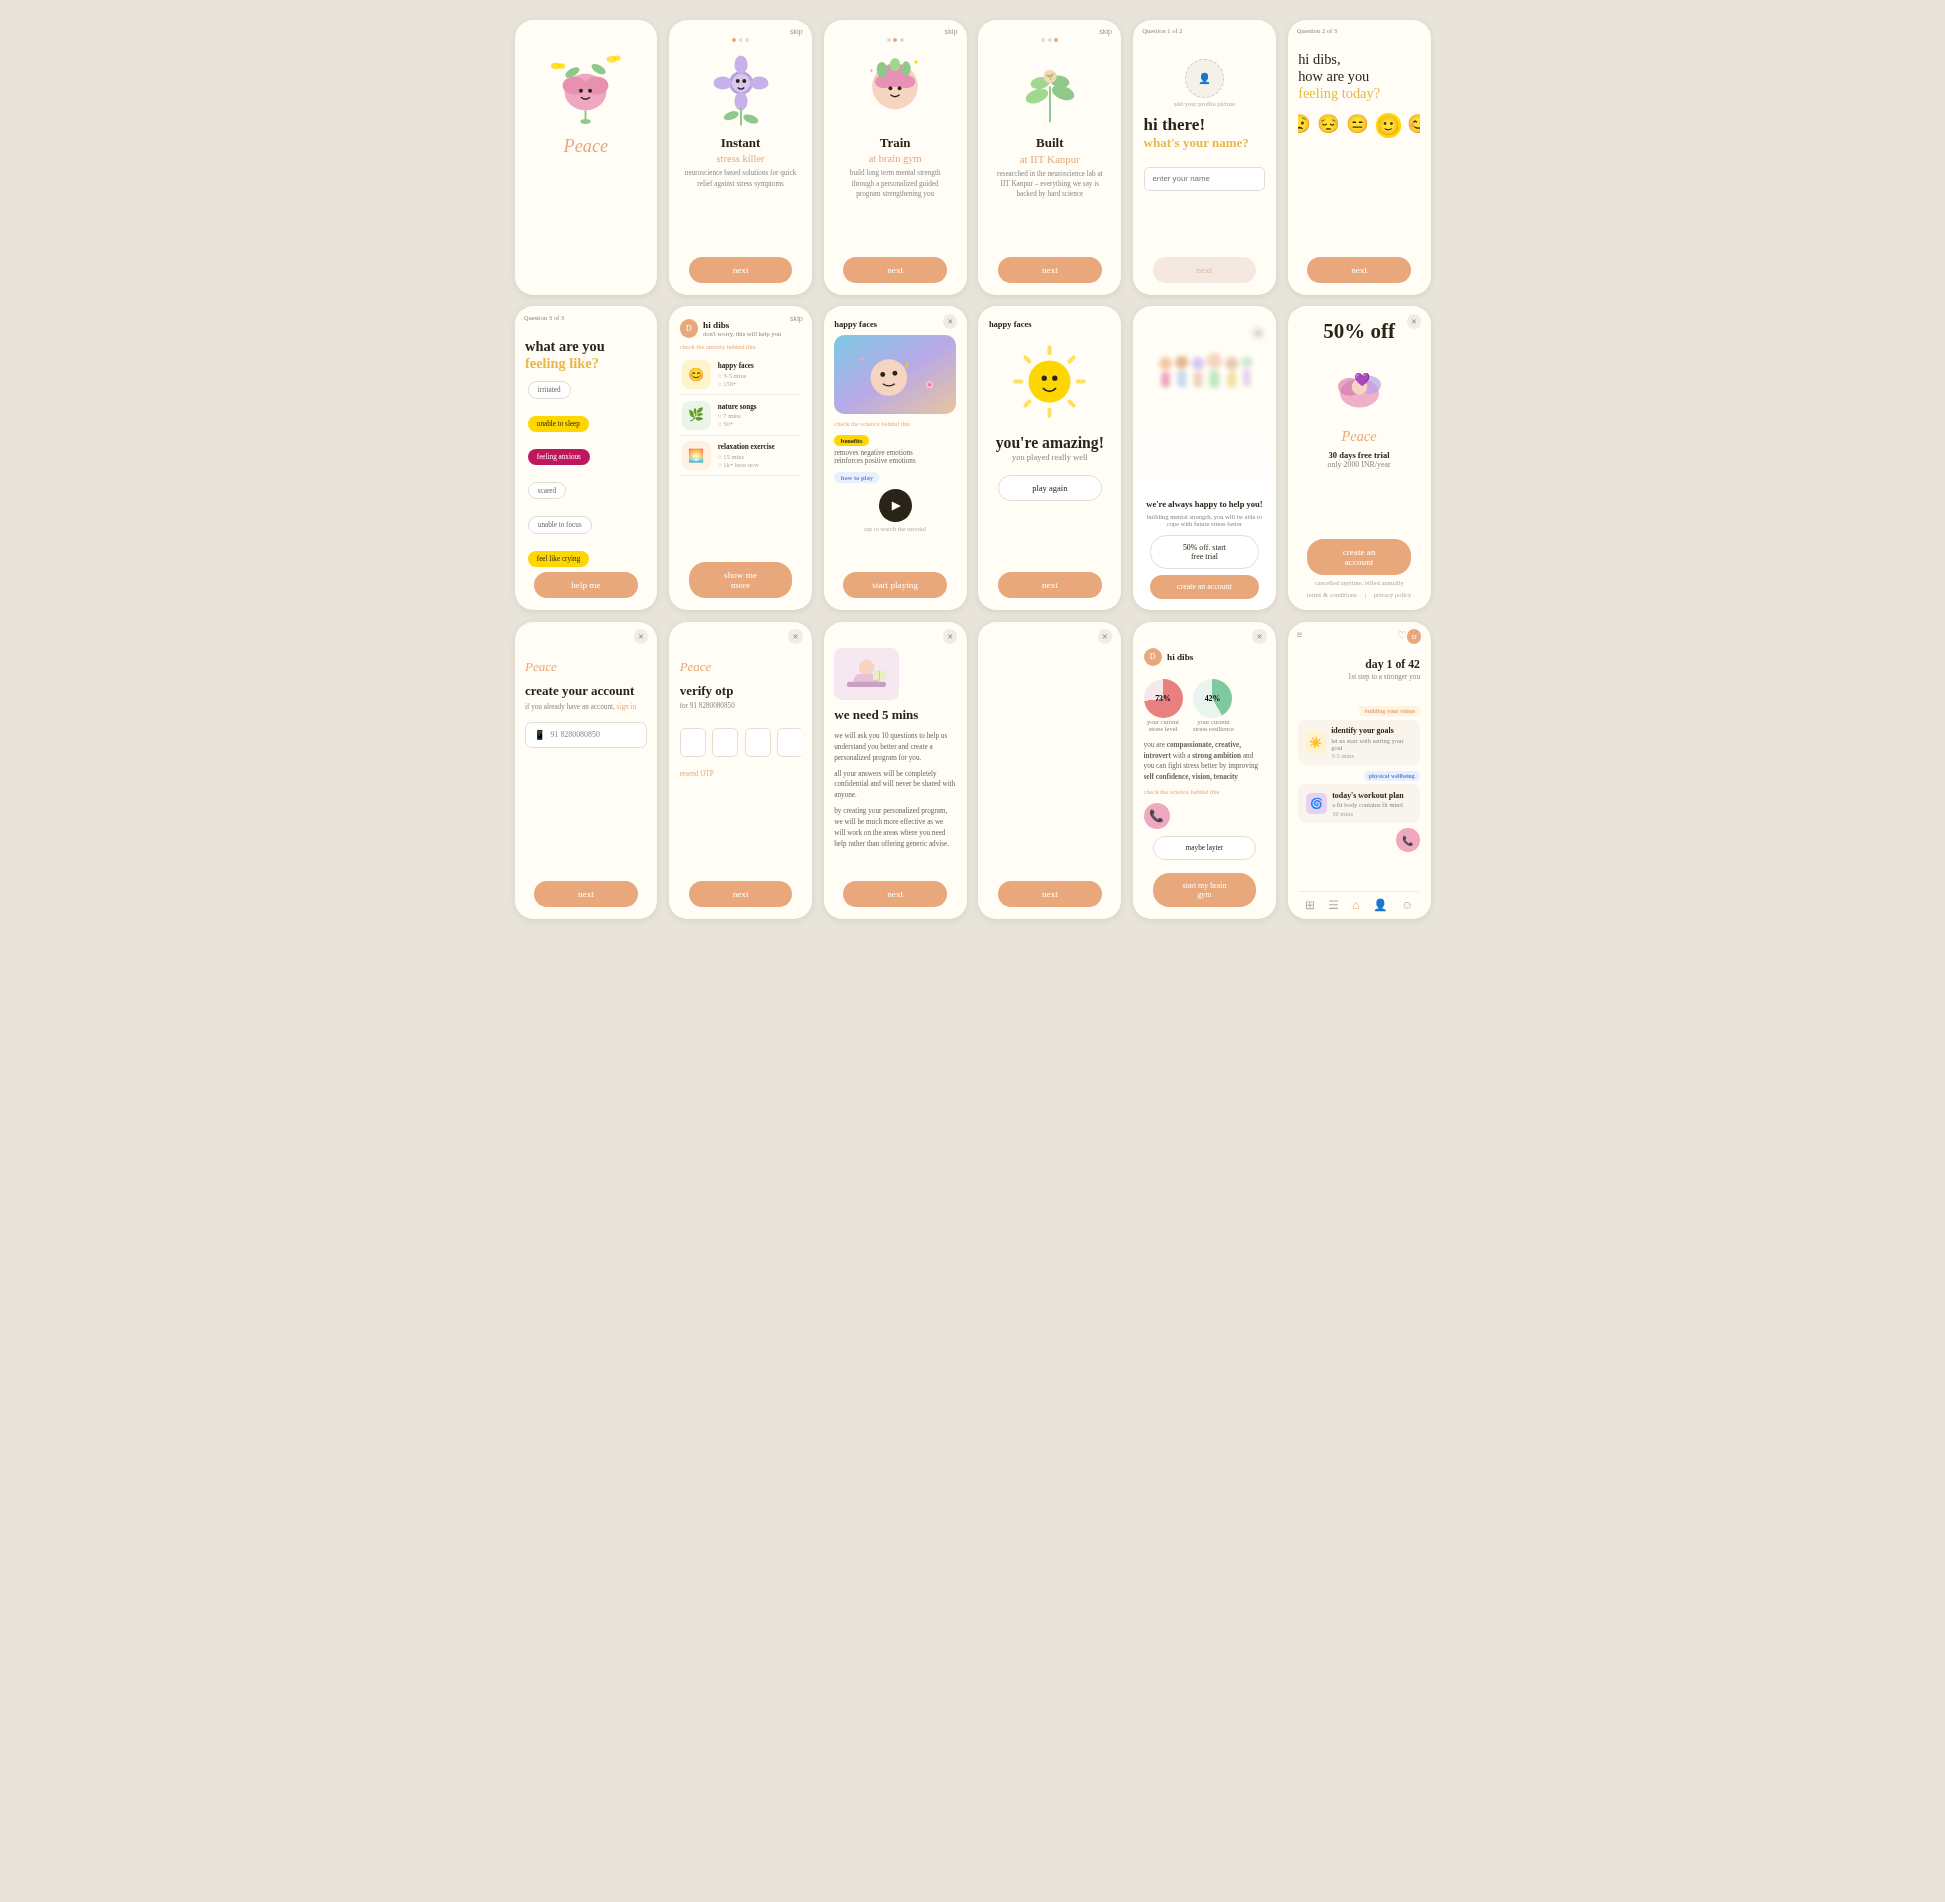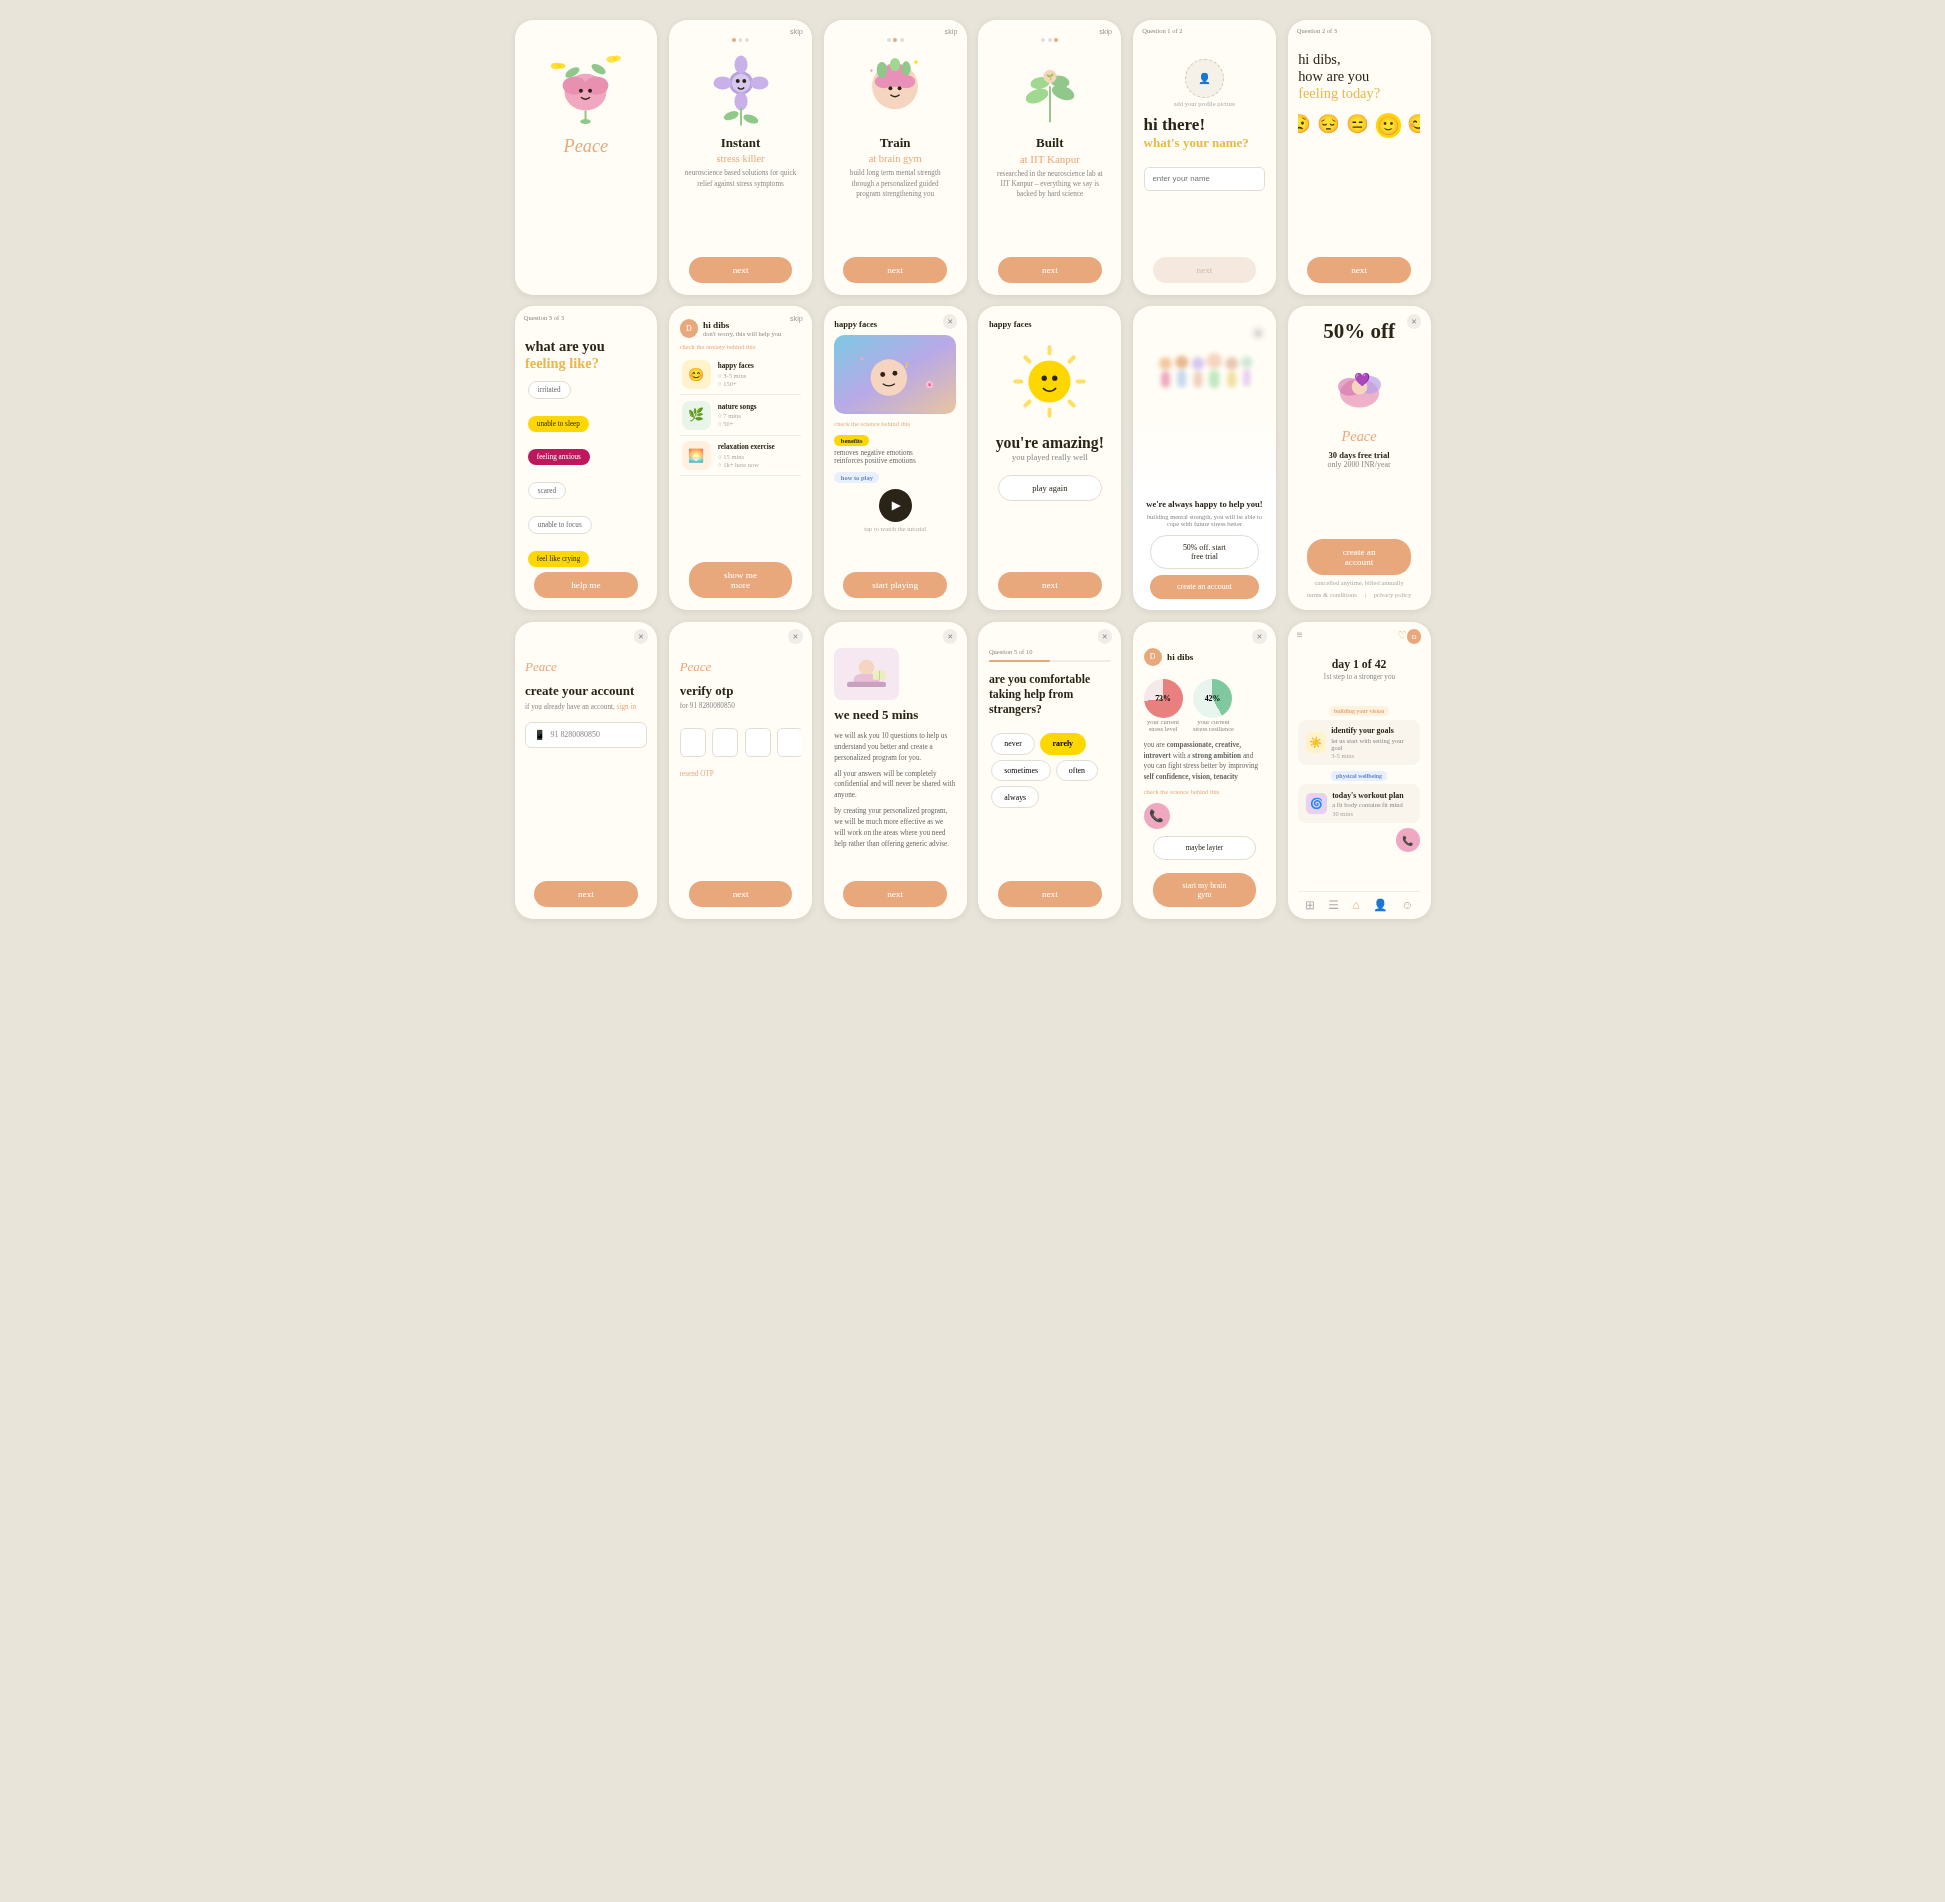--- a/index.html
+++ b/index.html
@@ -792,34 +792,20 @@
       <div style="font-size:13px;font-weight:800;color:#2a2418;margin-bottom:7.9px;line-height:1.2;">we need 5 mins</div>
       <div style="font-size:7.2px;color:#666;line-height:1.5;margin-bottom:5.2px;">we will ask you 10 questions to help us understand you better and create a personalized program for you.</div>
       <div style="font-size:7.2px;color:#666;line-height:1.5;margin-bottom:5.2px;">all your answers will be completely confidential and will never be shared with anyone.</div>
       <div style="font-size:7.2px;color:#666;line-height:1.5;">by creating your personalized program, we will be much more effective as we will work on the areas where you need help rather than offering generic advise.</div>
     </div>
     <button class="btn-primary">next</button>
   </div>
 
   <div class="phone">
     <div class="icon-btn">✕</div>
-    <div class="phone-content" style="align-items:flex-start;padding-top:13px;">
-      <div class="question-label" style="position:relative;top:0;left:0;margin-bottom:5.2px;">Question 5 of 10</div>
-      <div class="progress-bar">
-        <div class="progress-fill" style="width:50%;"></div>
-      </div>
-      <div style="font-size:11.8px;font-weight:800;color:#2a2418;margin-bottom:10.5px;line-height:1.3;">are you comfortable taking help from strangers?</div>
-      <div class="answer-options-wrap">
-        <span class="answer-option">never</span>
-        <span class="answer-option selected">rarely</span>
-        <span class="answer-option">sometimes</span>
-        <span class="answer-option">often</span>
-        <span class="answer-option">always</span>
-      </div>
-    </div>
     <button class="btn-primary">next</button>
   </div>
 
   <div class="phone">
     <div class="icon-btn">✕</div>
     <div class="phone-content" style="align-items:flex-start;padding-top:13px;">
       <div class="help-header">
         <div class="user-avatar-small">
           <span>D</span>
         </div>
@@ -844,21 +830,21 @@
       <div style="width:26px;height:26px;border-radius:50%;background:#f0a8c0;display:flex;align-items:center;justify-content:center;font-size:11.8px;margin-bottom:6.5px;cursor:pointer;">📞</div>
     </div>
     <button class="btn-secondary" style="font-size:7.2px;">maybe layter</button>
     <button class="btn-primary" style="font-size:7.9px;">start my brain gym</button>
   </div>
 
   <div class="phone" style="padding-bottom:5.2px;">
     <span class="menu-icon-btn">≡</span>
     <span class="heart-icon-btn">♡</span>
     <div class="profile-icon-btn">D</div>
-    <div class="phone-content" style="padding-top:22px;align-items:center;">
+    <div class="phone-content" style="padding-top:22px;align-items:flex-end;">
       <div style="font-size:11.8px;font-weight:800;color:#2a2418;margin-bottom:1.3px;">day 1 of 42</div>
       <div style="font-size:7.2px;color:#888;margin-bottom:25px;">1st step to a stronger you</div>
 
       <div class="section-tag">building your vision</div>
       <div class="day-card">
         <div style="display:flex;align-items:center;gap:5.2px;">
           <div style="width:21px;height:21px;border-radius:5.2px;background:#fff3cc;display:flex;align-items:center;justify-content:center;font-size:10.5px;">☀️</div>
           <div>
             <div class="day-card-title">identify your goals</div>
             <div class="day-card-sub">let us start with setting your goal</div>

